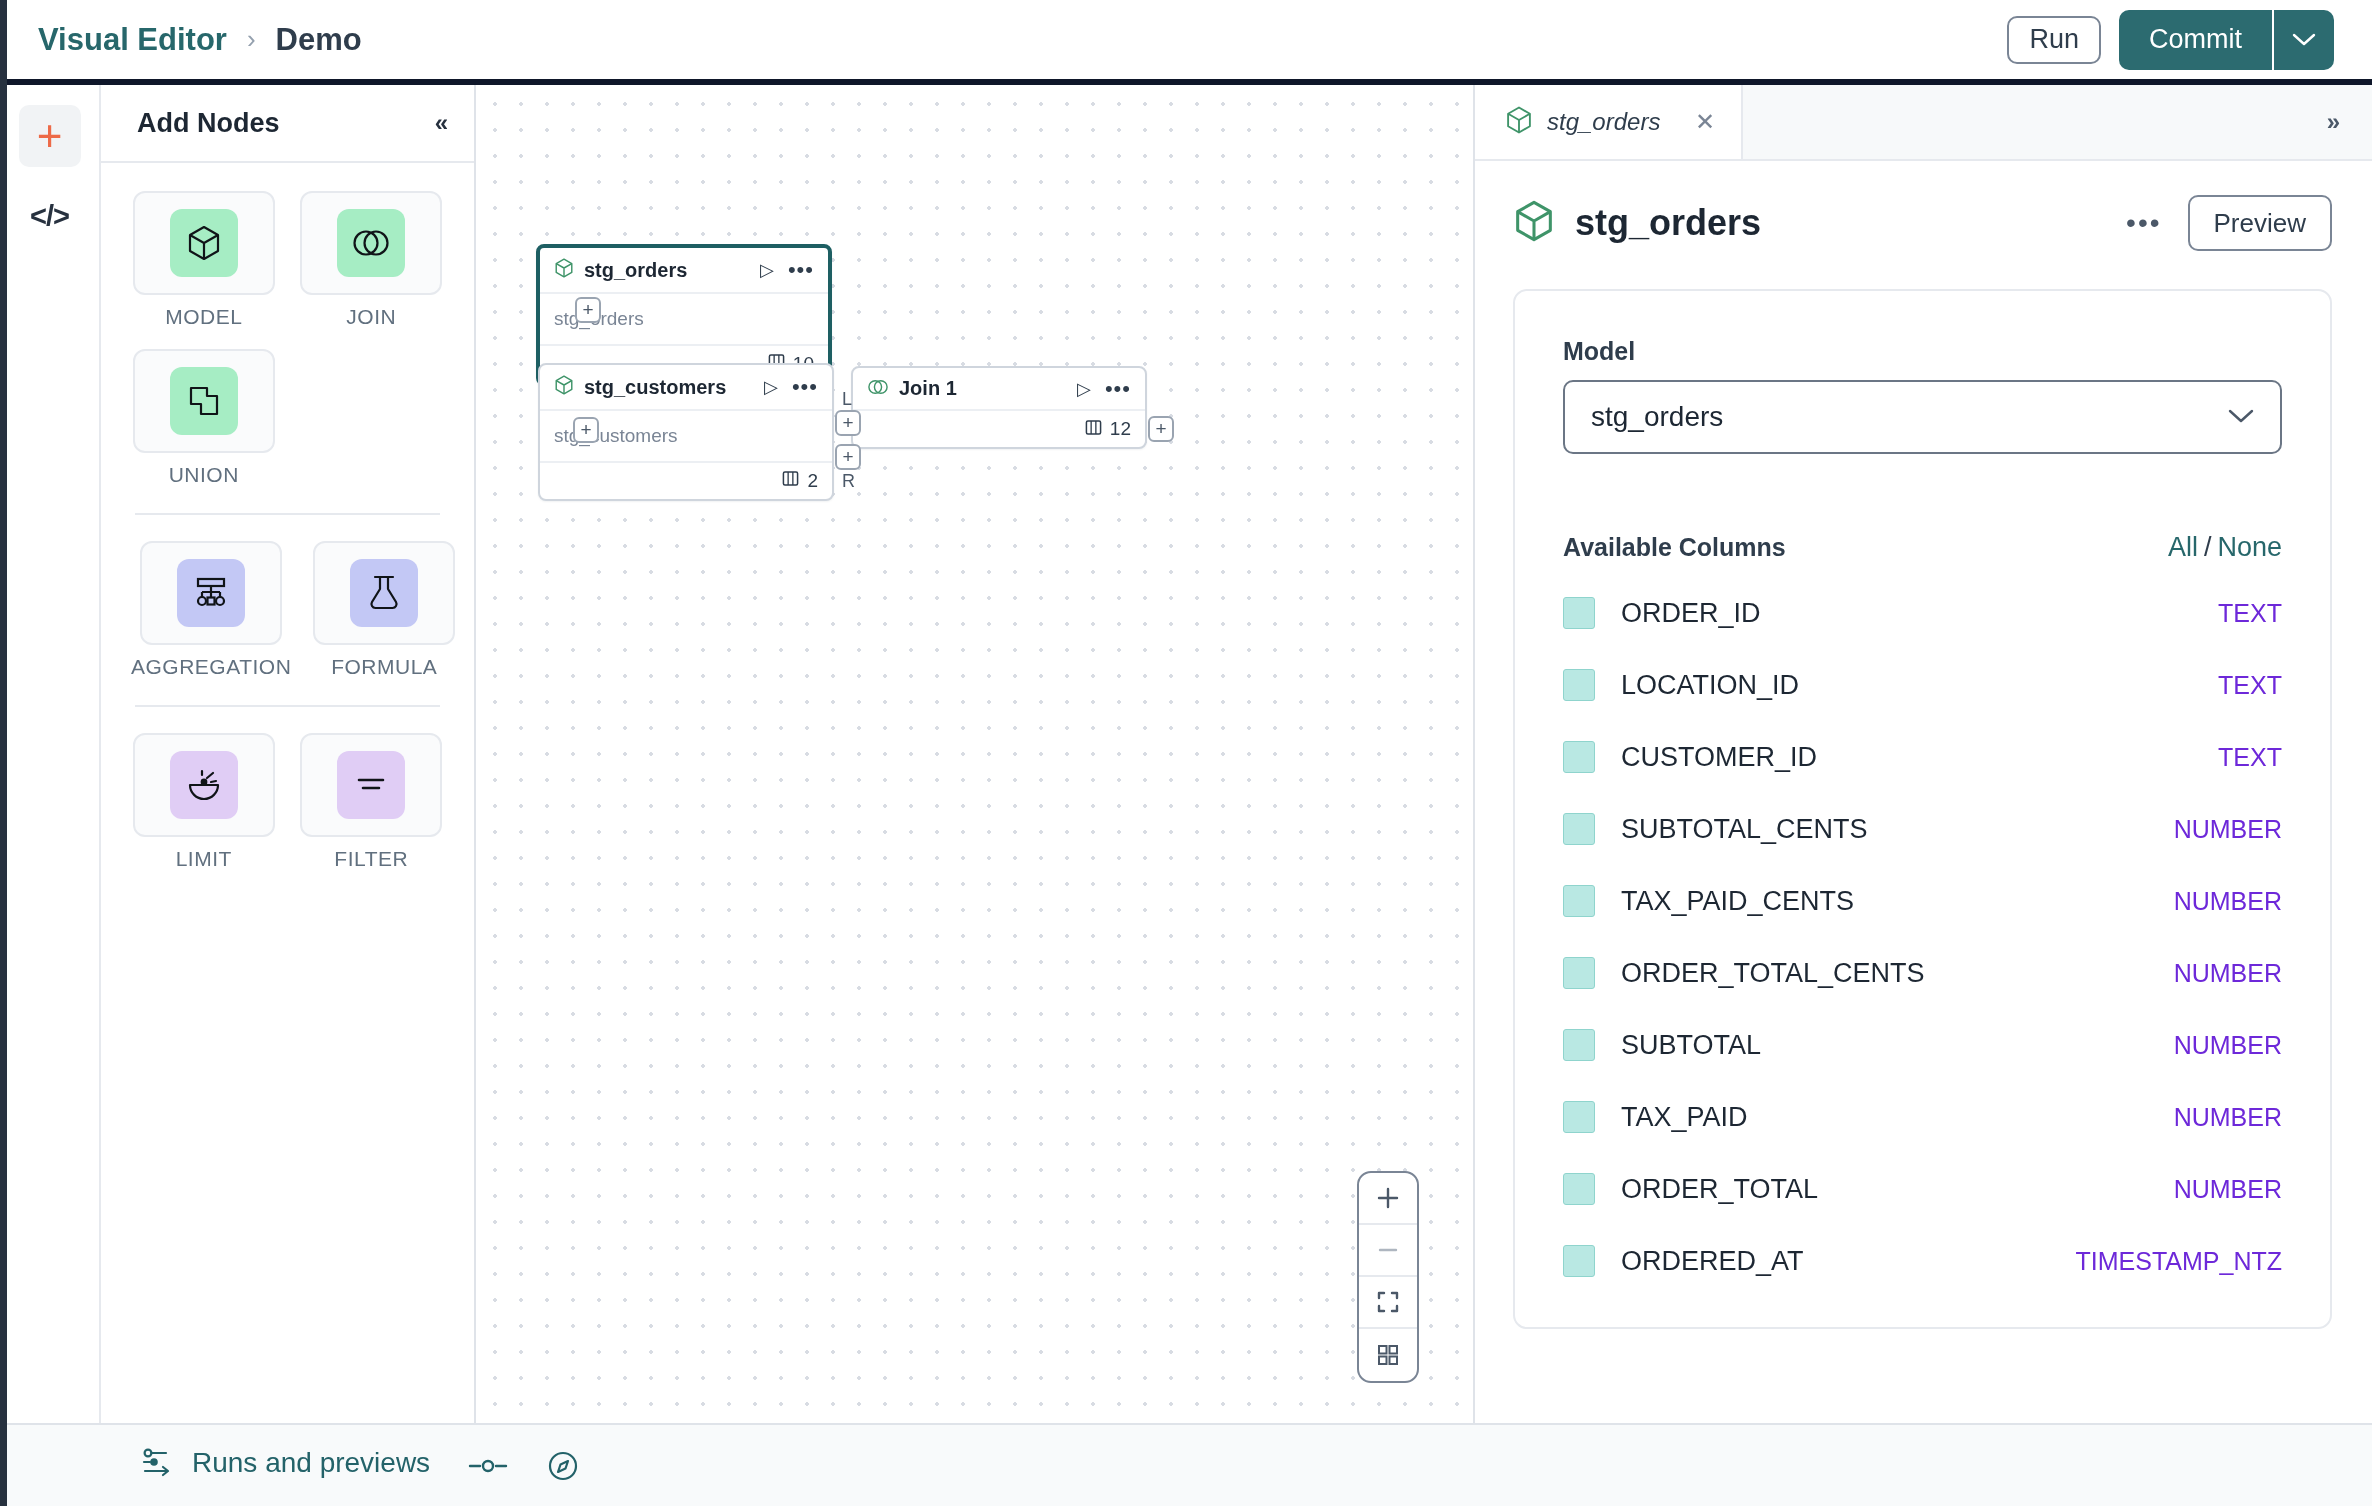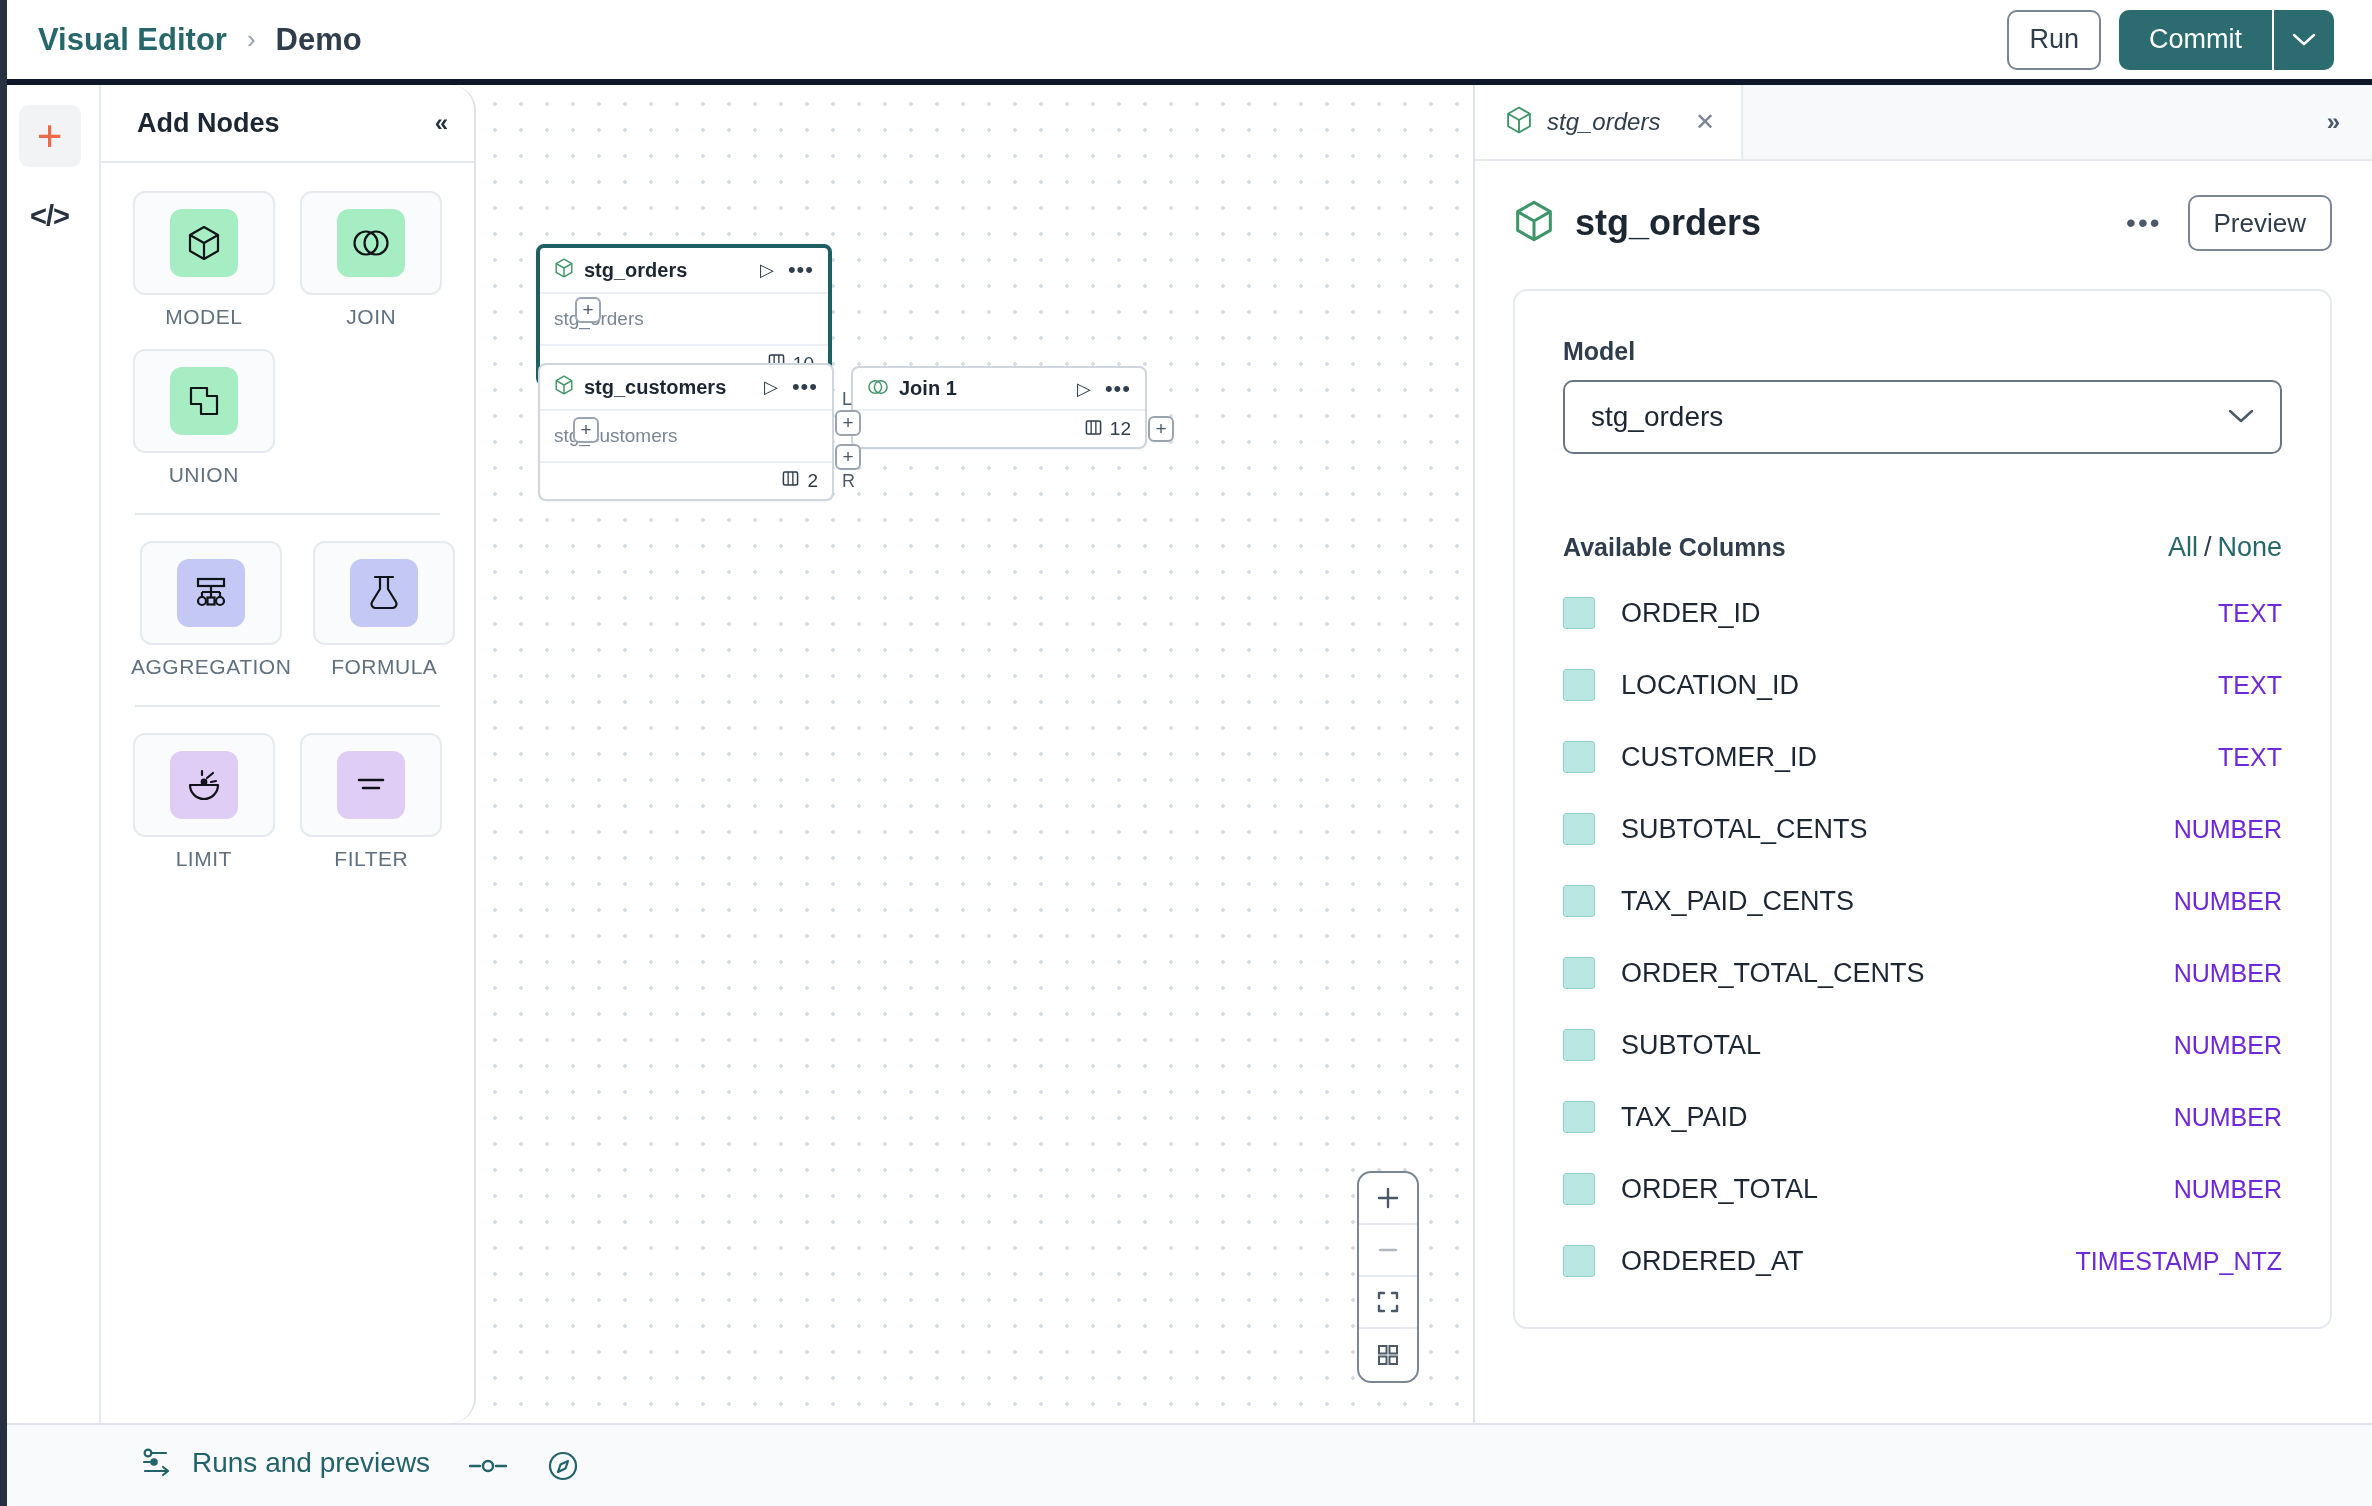--- a/index.html
+++ b/index.html
@@ -28,21 +28,21 @@
     border-bottom: 6px solid #0f172a;
     background: #fff;
     position: relative; z-index: 30;
   }
   .breadcrumb { display: flex; align-items: center; gap: 20px; font-size: 31px; font-weight: 700; }
   .bc-link { color: #27676b; cursor: pointer; }
   .bc-sep { color: #94a0ae; font-weight: 400; font-size: 26px; }
   .bc-current { color: #2f3d4c; }
   .topbar-actions { margin-left: auto; display: flex; align-items: center; gap: 18px; }
   .btn-run {
-    height: 60px; min-width: 82px; padding: 0 20px;
+    height: 48px; min-width: 82px; padding: 0 20px;
     border: 2px solid #7a8595; border-radius: 10px;
     background: #fff; color: #2f3d4c;
     font-size: 27px; font-family: inherit; cursor: pointer;
     display: flex; align-items: center; justify-content: center;
   }
   .commit-group { display: flex; height: 60px; border-radius: 10px; overflow: hidden; }
   .btn-commit {
     background: #2c6b70; color: #fff; border: none;
     padding: 0 30px; font-size: 27px; font-family: inherit; cursor: pointer;
     display: flex; align-items: center;
@@ -72,21 +72,21 @@
   }
   .rail-btn.active { background: #f1f3f5; }
   .rail-plus { color: #ed6a48; font-size: 44px; line-height: 1; font-weight: 300; }
   .rail-code { color: #27313f; font-size: 29px; font-weight: 600; letter-spacing: -1px; }
 
   
   .sidebar {
     width: 375px; flex: 0 0 375px;
     border-right: 2px solid #dfe3e9;
     background: #fff;
-    display: flex; flex-direction: column; border-radius: 25px;
+    display: flex; flex-direction: column;
   }
   .sidebar-head {
     height: 78px; flex: 0 0 78px;
     display: flex; align-items: center; justify-content: space-between;
     padding: 0 28px 0 36px;
     border-bottom: 2px solid #e6e9ee;
   }
   .sidebar-title { font-size: 27px; font-weight: 700; color: #1d2733; }
   .collapse-chevrons { font-size: 24px; color: #27313f; cursor: pointer; letter-spacing: -2px; font-weight: 700;}
   .sidebar-body { padding: 28px 30px 0 30px; }

